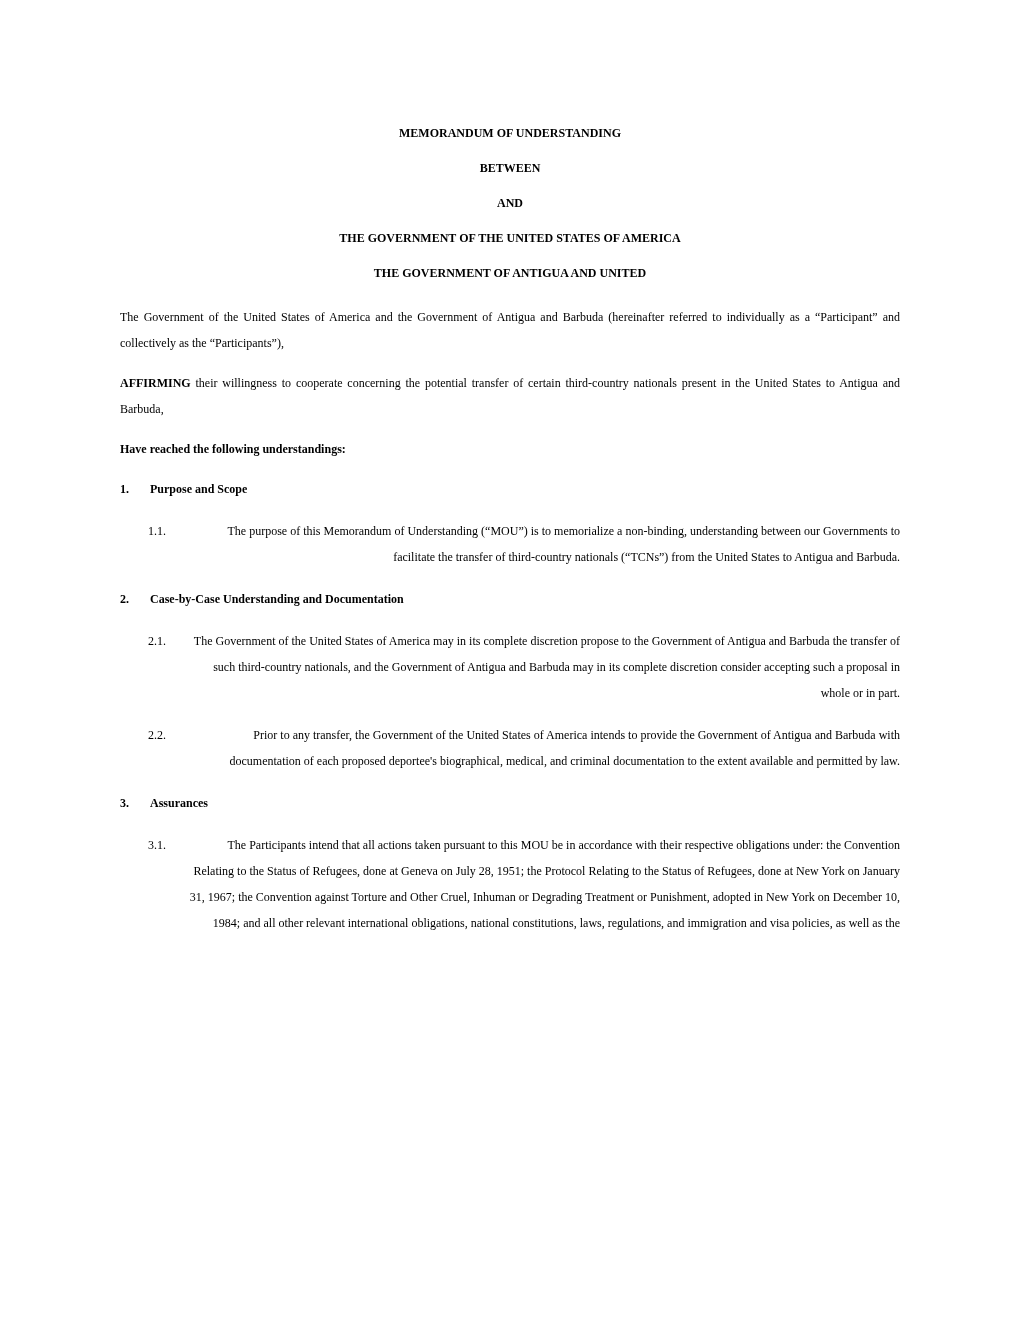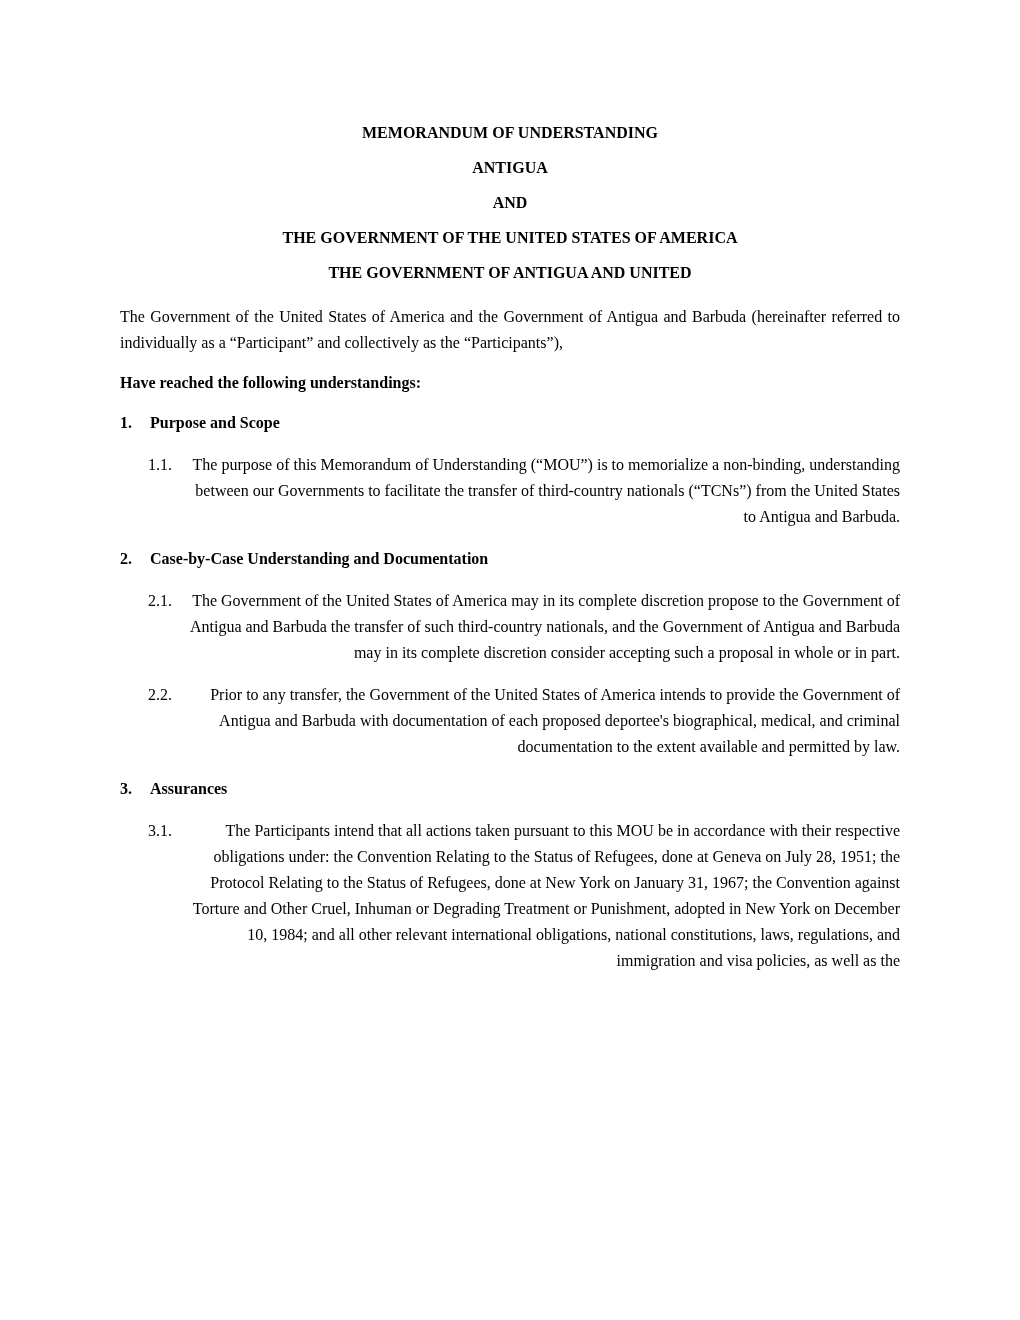--- a/index.html
+++ b/index.html
@@ -9,21 +9,21 @@
   }
   .page {
     position: relative;
     width: 1020px;
     height: 1320px;
     box-sizing: border-box;
     padding: 120px 120px 0 120px;
     background: #ffffff;
     color: #000000;
     font-family: "Liberation Serif", "DejaVu Serif", serif;
-    font-size: 16px;
+    font-size: 12px;
     line-height: 26px;
     overflow: hidden;
   }
   .b { font-weight: bold; }
 
   .title-block { margin-bottom: 18px; }
   .title-line {
     text-align: center;
     font-weight: bold;
     margin: 0 0 9px 0;
@@ -50,28 +50,29 @@
   .item-num { flex: 0 0 38px; }
   .item-text { flex: 1; text-align: right; }
 </style>
 </head>
 <body>
 
 <div class="page">
 
   <header class="title-block">
     <div class="title-line">MEMORANDUM OF UNDERSTANDING</div>
-    <div class="title-line">ANTIGUA</div>
+    <div class="title-line">BETWEEN</div>
     <div class="title-line">AND</div>
     <div class="title-line">THE GOVERNMENT OF THE UNITED STATES OF AMERICA</div>
     <div class="title-line">THE GOVERNMENT OF ANTIGUA AND UNITED</div>
   </header>
 
   <p class="para justify p-first">The Government of the United States of America and the Government of Antigua and Barbuda (hereinafter referred to individually as a “Participant” and collectively as the “Participants”),</p>
 
+  <p class="para justify p-affirming"><span class="b">AFFIRMING</span> <span>their willingness to cooperate concerning the potential transfer of certain third-country nationals present in the United States to Antigua and Barbuda,</span></p>
 
   <p class="para b p-reached">Have reached the following understandings:</p>
 
   <section>
     <div class="sec-heading">
       <span class="sec-num">1.</span>
       <span class="sec-title">Purpose and Scope</span>
     </div>
     <div class="item">
       <span class="item-num">1.1.</span>

